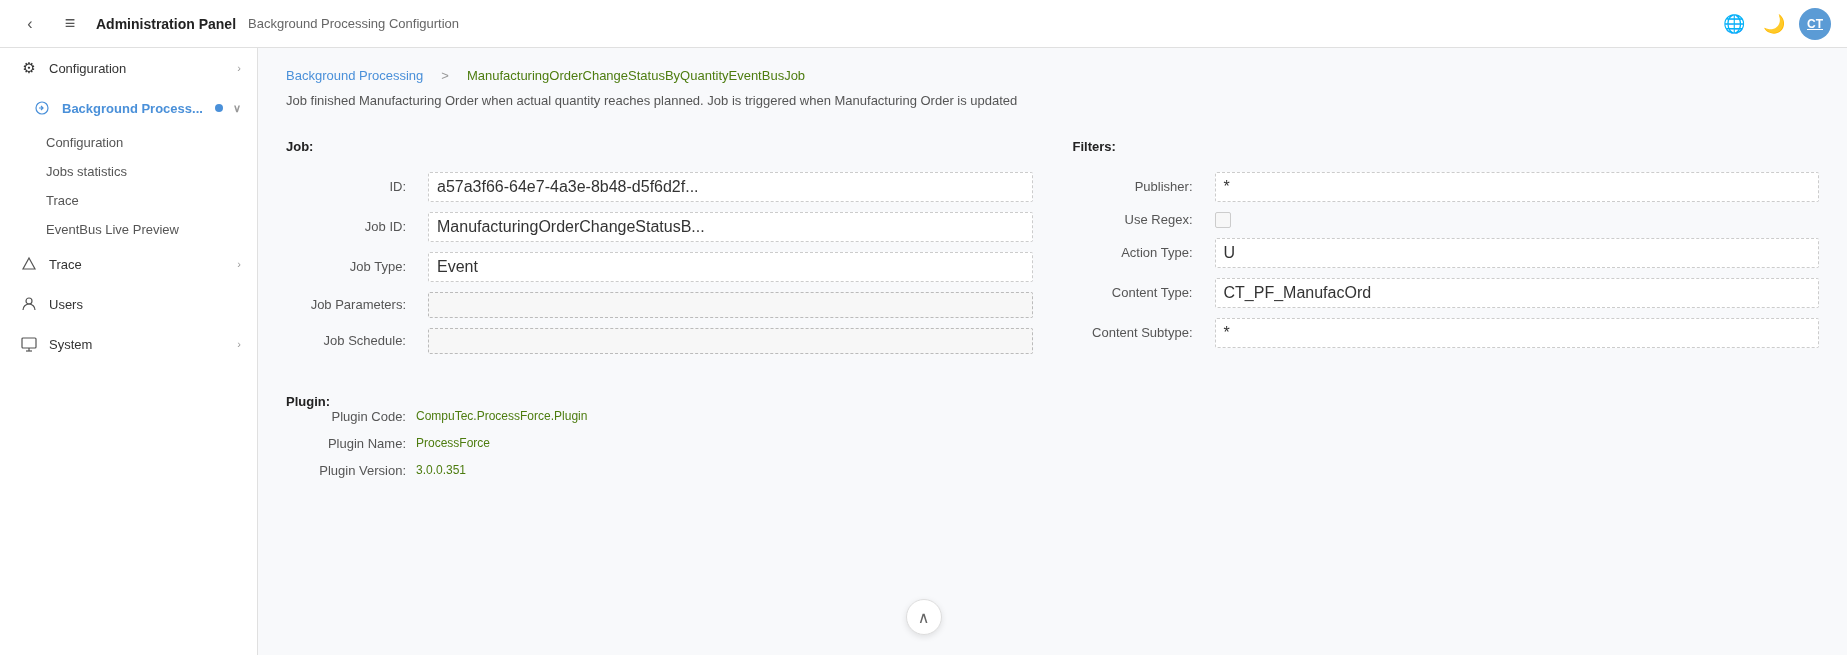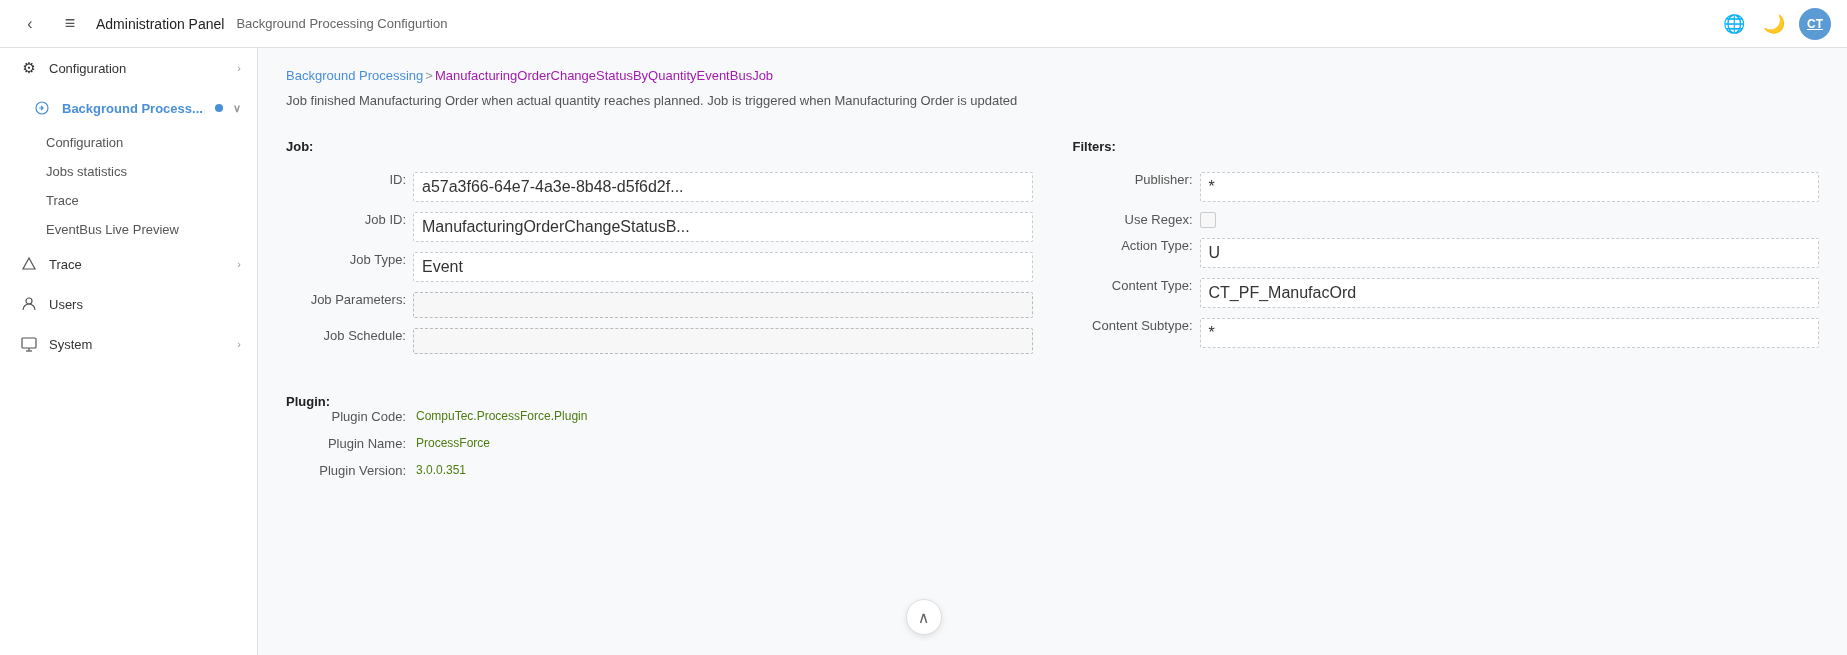--- a/index.html
+++ b/index.html
@@ -4,21 +4,21 @@
   <style>
     * { box-sizing: border-box; margin: 0; padding: 0; }
     body { font-family: -apple-system, BlinkMacSystemFont, 'Segoe UI', sans-serif; font-size: 13px; background: #f0f2f5; color: #333; height: 655px; overflow: hidden; }
 
     .app-shell { display: flex; flex-direction: column; height: 655px; }
 
     
     .topbar { display: flex; align-items: center; background: #fff; border-bottom: 1px solid #e0e0e0; height: 48px; padding: 0 16px; gap: 12px; flex-shrink: 0; }
     .topbar-back { width: 28px; height: 28px; display: flex; align-items: center; justify-content: center; cursor: pointer; border-radius: 4px; color: #555; font-size: 16px; }
     .topbar-menu { width: 28px; height: 28px; display: flex; align-items: center; justify-content: center; cursor: pointer; color: #555; font-size: 18px; }
-    .topbar-title { font-weight: 400; font-size: 14px; color: #222; }
+    .topbar-title { font-weight: 700; font-size: 14px; color: #222; }
     .topbar-subtitle { font-size: 13px; color: #666; }
     .topbar-spacer { flex: 1; }
     .topbar-icons { display: flex; align-items: center; gap: 8px; }
     .topbar-icon { width: 32px; height: 32px; display: flex; align-items: center; justify-content: center; cursor: pointer; border-radius: 50%; color: #555; font-size: 18px; }
     .topbar-avatar { width: 32px; height: 32px; border-radius: 50%; background: #5b9bd5; color: #fff; display: flex; align-items: center; justify-content: center; font-size: 12px; font-weight: 600; cursor: pointer; text-decoration: underline; }
 
     
     .main-layout { display: flex; flex: 1; overflow: hidden; }
 
     
@@ -29,33 +29,33 @@
     .sidebar-item .label { flex: 1; }
     .sidebar-item .chevron { font-size: 11px; color: #999; }
     .sidebar-item .dot { width: 8px; height: 8px; border-radius: 50%; background: #4a90d9; flex-shrink: 0; }
     .sidebar-sub { padding-left: 46px; }
     .sidebar-sub-item { padding: 7px 16px 7px 0; cursor: pointer; font-size: 13px; color: #555; }
 
     
     .content { flex: 1; overflow-y: auto; background: #f8f9fb; padding: 20px 28px; }
 
     
-    .breadcrumb { display: flex; align-items: center; gap: 2px; margin-bottom: 8px; font-size: 13px; }
+    .breadcrumb { display: flex; align-items: center; gap: 18px; margin-bottom: 8px; font-size: 13px; }
     .breadcrumb-link { color: #4a90d9; cursor: pointer; }
     .breadcrumb-sep { color: #999; }
-    .breadcrumb-current { color: #a21caf; }
+    .breadcrumb-current { color: #4d7c0f; }
 
     .page-description { font-size: 13px; color: #555; margin-bottom: 28px; line-height: 1.5; }
 
     
     .form-sections { display: flex; gap: 40px; margin-bottom: 30px; }
     .form-section { flex: 1; }
     .section-title { font-weight: 700; font-size: 13px; color: #222; margin-bottom: 18px; }
 
-    .field-row { display: flex; margin-bottom: 10px; gap: 7px; }
+    .field-row { display: flex; align-items: center; margin-bottom: 10px; gap: 22px; }
     .field-label { text-align: right; min-width: 120px; font-size: 13px; color: #555; flex-shrink: 0; }
     .field-value { flex: 1; }
 
     .field-input { width: 100%; border: 1px dashed #bbb; background: #f7f7f7; padding: 5px 8px; font-size: 16px; color: #333; border-radius: 2px; min-height: 26px; }
     .field-input.filled { background: #fff; border-color: #ccc; }
     .field-input.empty { background: #f7f7f7; }
 
     .checkbox-box { width: 16px; height: 16px; border: 1px solid #ccc; background: #f7f7f7; border-radius: 2px; }
 
     

